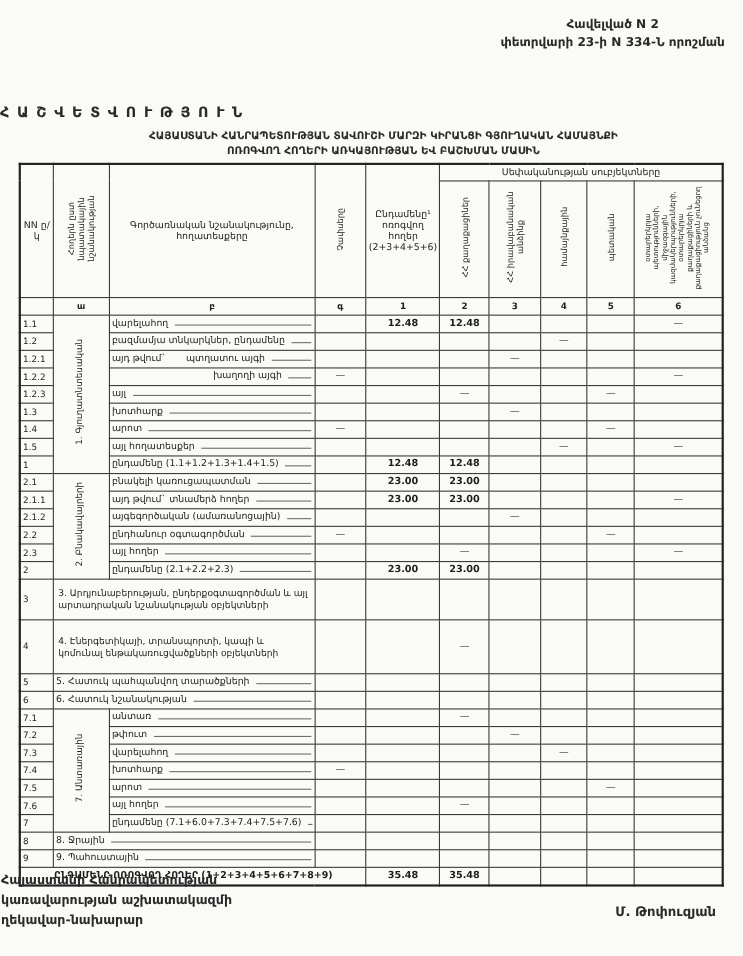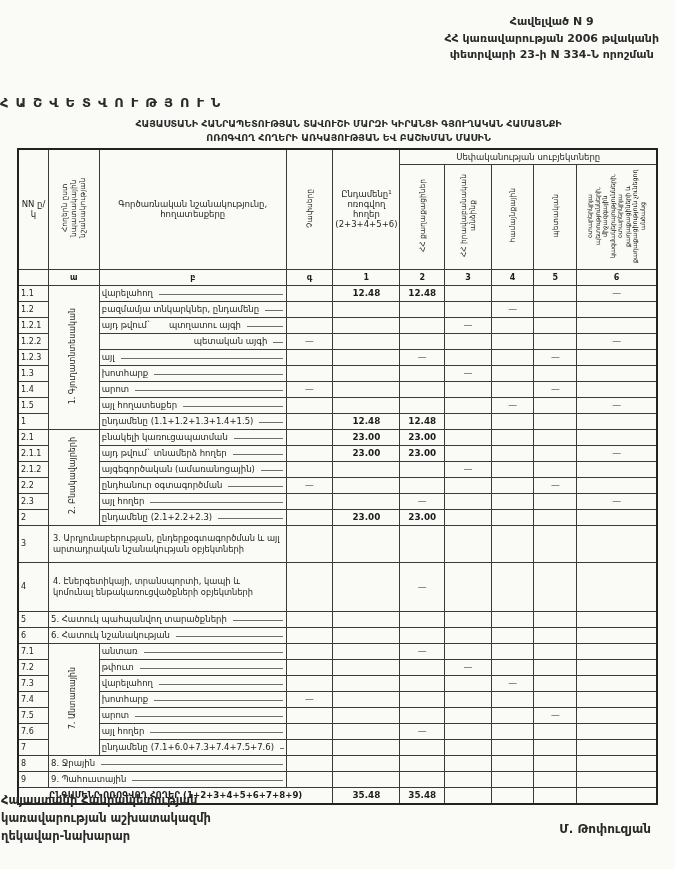--- a/index.html
+++ b/index.html
@@ -42,22 +42,21 @@
         font-weight:bold;line-height:1.55;color:#2a2a2a;}
   .signature{position:absolute;right:24px;top:822px;font-size:12px;
         font-weight:bold;color:#2a2a2a;text-align:right;}
 </style>
 </head>
 <body>
 
 <div class="sheet">
 
   <div class="annex">
-    <div>Հավելված N 9</div>
-    <div>ՀՀ կառավարության 2006 թվականի</div>
+    <div>Հավելված N 2</div>
     <div>փետրվարի 23-ի N 334-Ն որոշման</div>
   </div>
 
   <div class="title">ՀԱՇՎԵՏՎՈՒԹՅՈՒՆ</div>
   <div class="subtitle">
     <div>ՀԱՅԱՍՏԱՆԻ ՀԱՆՐԱՊԵՏՈՒԹՅԱՆ ՏԱՎՈՒՇԻ ՄԱՐԶԻ ԿԻՐԱՆՑԻ ԳՅՈՒՂԱԿԱՆ ՀԱՄԱՅՆՔԻ</div>
     <div>ՈՌՈԳՎՈՂ ՀՈՂԵՐԻ ԱՌԿԱՅՈՒԹՅԱՆ ԵՎ ԲԱՇԽՄԱՆ ՄԱՍԻՆ</div>
   </div>
 
   <table>
@@ -150,21 +149,21 @@
         <td class="val"></td>
         <td class="val dash">—</td>
         <td class="val dash"></td>
         <td class="val dash"></td>
         <td class="val dash"></td>
       </tr>
       <tr>
         <td class="no">1.2.2</td>
         <td class="indent">
             <div class="lc">
-              <span class="t">պետական այգի</span>
+              <span class="t">խաղողի այգի</span>
               <span class="fill"></span>
             </div>
           </td>
         <td class="val dash">—</td>
         <td class="val"></td>
         <td class="val"></td>
         <td class="val dash"></td>
         <td class="val dash"></td>
         <td class="val dash"></td>
         <td class="val dash">—</td>

